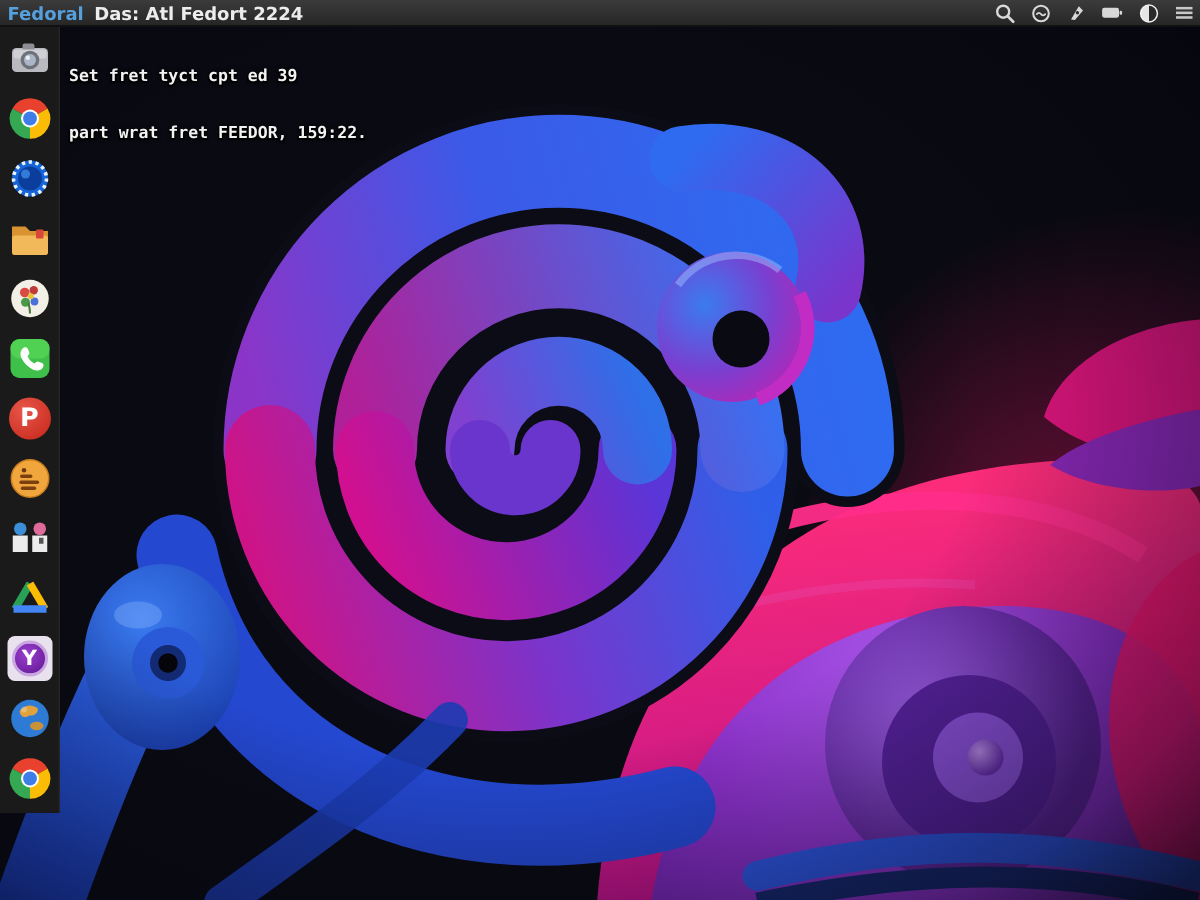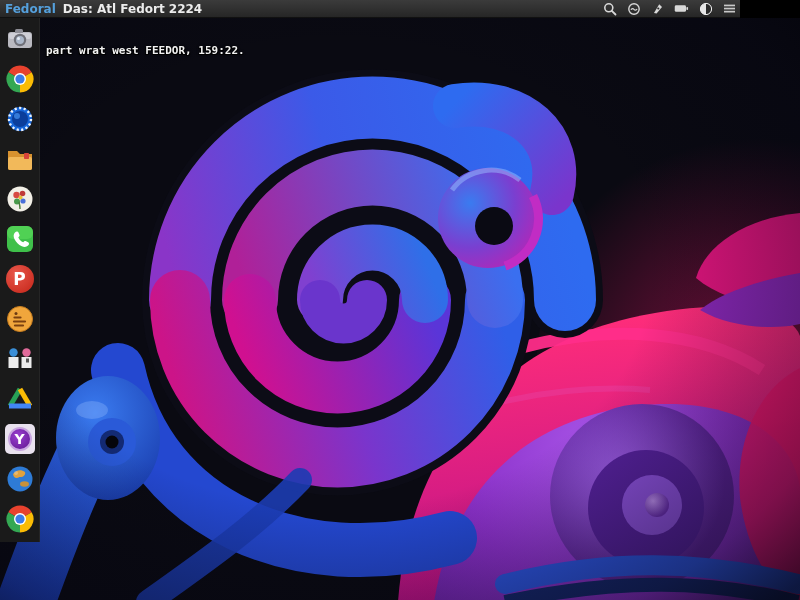--- a/index.html
+++ b/index.html
@@ -4,21 +4,21 @@
 <style>
   html,body{margin:0;padding:0;}
   body{
     width:800px;height:600px;overflow:hidden;position:relative;
     background:#000;font-family:"DejaVu Sans", sans-serif;
   }
   #screen{position:absolute;inset:0;width:800px;height:600px;}
 
   
   #topbar{
-    position:absolute;top:0;left:0;width:740px;height:18px;z-index:40;
+    position:absolute;top:0;left:0;width:800px;height:18px;z-index:40;
     background:linear-gradient(#3b3b3b,#262626);
     display:flex;align-items:center;justify-content:space-between;
     box-sizing:border-box;padding:0 3px 0 5px;
     border-bottom:1px solid #111;
   }
   .tb-left{display:flex;align-items:baseline;gap:7px;white-space:nowrap;}
   .tb-activities{color:#55a0dc;font-size:12px;font-weight:bold;line-height:18px;cursor:pointer;}
   .tb-title{color:#ececec;font-size:12px;font-weight:bold;line-height:18px;}
   .tb-right{display:flex;align-items:center;gap:9px;}
   .tb-icon{display:flex;align-items:center;justify-content:center;width:15px;height:15px;cursor:pointer;}
@@ -232,21 +232,22 @@
         <svg width="13" height="13" viewBox="0 0 13 13">
           <rect x="1" y="2.6" width="11" height="1.7" fill="#c8c8c8"></rect>
           <rect x="1" y="5.7" width="11" height="1.7" fill="#c8c8c8"></rect>
           <rect x="1" y="8.8" width="11" height="1.7" fill="#c8c8c8"></rect>
         </svg>
       </span>
     </div>
   </div>
 
   <div id="overlay-text">
-    <div>part wrat west FEEDOR, 159:22.</div>
+    <div>Set fret tyct cpt ed 39</div>
+    <div>part wrat fret FEEDOR, 159:22.</div>
   </div>
 
   <div id="dock">
 
     <div class="dock-item">
       <svg width="30" height="30" viewBox="0 0 30 30">
         <rect x="3" y="8" width="24" height="16" rx="3" fill="#b9b9c0"></rect>
         <rect x="10" y="5" width="8" height="5" rx="1.5" fill="#8e8e96"></rect>
         <rect x="4" y="9" width="22" height="6" rx="2" fill="#cfcfd6"></rect>
         <circle cx="15" cy="16" r="6.2" fill="#6f7078"></circle>

